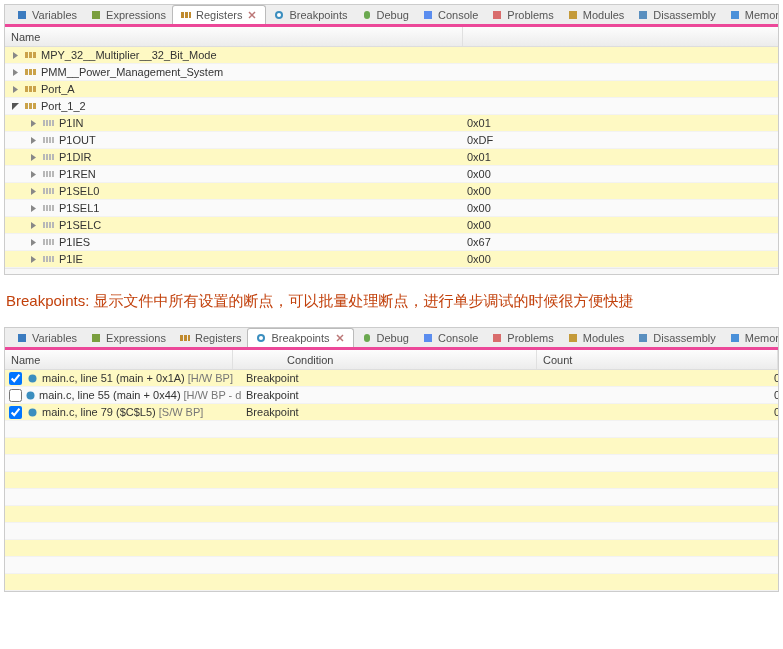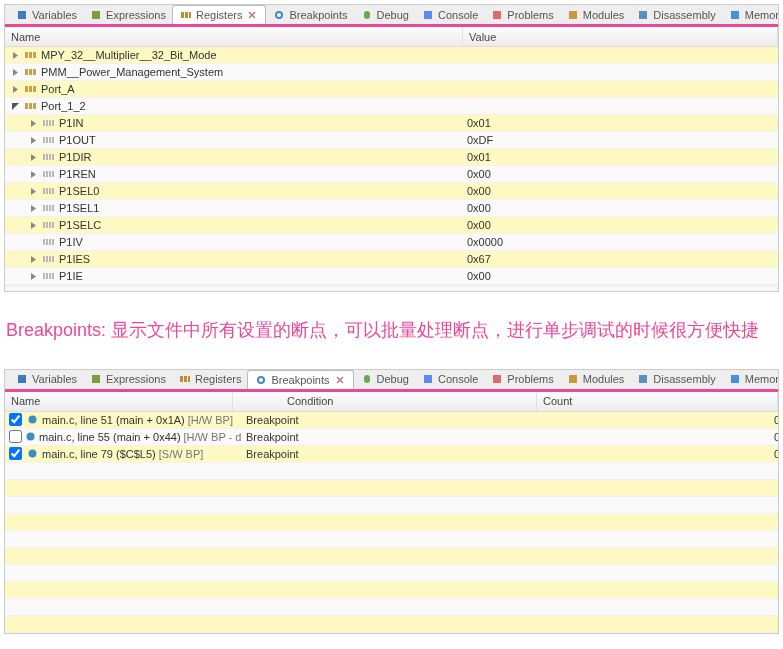--- a/index.html
+++ b/index.html
@@ -12,21 +12,21 @@
   .table { width: 100%; background: #fef9c3; }
   .thead { display: flex; background: linear-gradient(#fdfdfd,#ececec); border-bottom: 1px solid #ddd; height: 20px; }
   .th { padding: 2px 6px; font-weight: normal; color: #444; border-right: 1px solid #e0e0e0; display: flex; align-items: center; }
   .tbody { }
   .tr { display: flex; align-items: center; height: 17px; border-bottom: 1px solid #f2f2f2; }
   .tr:nth-child(even) { background: #fafafa; }
   .td { padding: 0 4px; overflow: hidden; white-space: nowrap; display: flex; align-items: center; gap: 3px; }
   .expand { width: 11px; height: 11px; display: inline-flex; align-items: center; justify-content: center; color: #666; }
   .indent0 { padding-left: 5px; }
   .indent1 { padding-left: 23px; }
-  .desc { font-size: 18px; margin: 24px 6px; line-height: 1.6; color: #ec4899; }
+  .desc { font-size: 15px; margin: 14px 6px; line-height: 1.6; color: #c2410c; }
   .checkbox { width: 13px; height: 13px; }
   
   .p1-name { width: 458px; }
   .p1-value { flex: 1; }
   
   .p2-identity { width: 239px; }
   .p2-name { width: 228px; }
   .p2-cond { width: 256px; margin-left: 48px; }
   .p2-count { flex: 1; }
   .scrollstub { height: 6px; background: #f8f8f8; border-top: 1px solid #e8e8e8; }
@@ -123,21 +123,20 @@
           <svg width="12" height="12">
             <rect x="2" y="2" width="8" height="8" fill="#4a90d9"></rect>
           </svg>
         </span>
         <span>Memory Browser</span>
       </div>
     </div>
   <div class="table">
     <div class="thead">
       <div class="th p1-name">Name</div>
-      <div class="th p1-value">Value</div>
     </div>
     <div class="tbody" id="p1body">
         <div class="tr">
           <div class="td p1-name indent0">
             <span class="expand">
               <svg width="9" height="9">
                 <polygon points="2,1 7,4.5 2,8" fill="#888"></polygon>
               </svg>
             </span>
             <span class="icon">
@@ -330,35 +329,20 @@
               <svg width="12" height="8">
                 <rect x="0" y="1" width="2" height="6" fill="#b8b8b8"></rect>
                 <rect x="3" y="1" width="2" height="6" fill="#b8b8b8"></rect>
                 <rect x="6" y="1" width="2" height="6" fill="#b8b8b8"></rect>
                 <rect x="9" y="1" width="2" height="6" fill="#b8b8b8"></rect>
               </svg>
             </span>
             <span>P1SELC</span>
           </div>
           <div class="td p1-value">0x00</div>
-        </div>
-        <div class="tr">
-          <div class="td p1-name indent1">
-            <span class="expand"></span>
-            <span class="icon">
-              <svg width="12" height="8">
-                <rect x="0" y="1" width="2" height="6" fill="#b8b8b8"></rect>
-                <rect x="3" y="1" width="2" height="6" fill="#b8b8b8"></rect>
-                <rect x="6" y="1" width="2" height="6" fill="#b8b8b8"></rect>
-                <rect x="9" y="1" width="2" height="6" fill="#b8b8b8"></rect>
-              </svg>
-            </span>
-            <span>P1IV</span>
-          </div>
-          <div class="td p1-value">0x0000</div>
         </div>
         <div class="tr">
           <div class="td p1-name indent1">
             <span class="expand">
               <svg width="9" height="9">
                 <polygon points="2,1 7,4.5 2,8" fill="#888"></polygon>
               </svg>
             </span>
             <span class="icon">
               <svg width="12" height="8">

